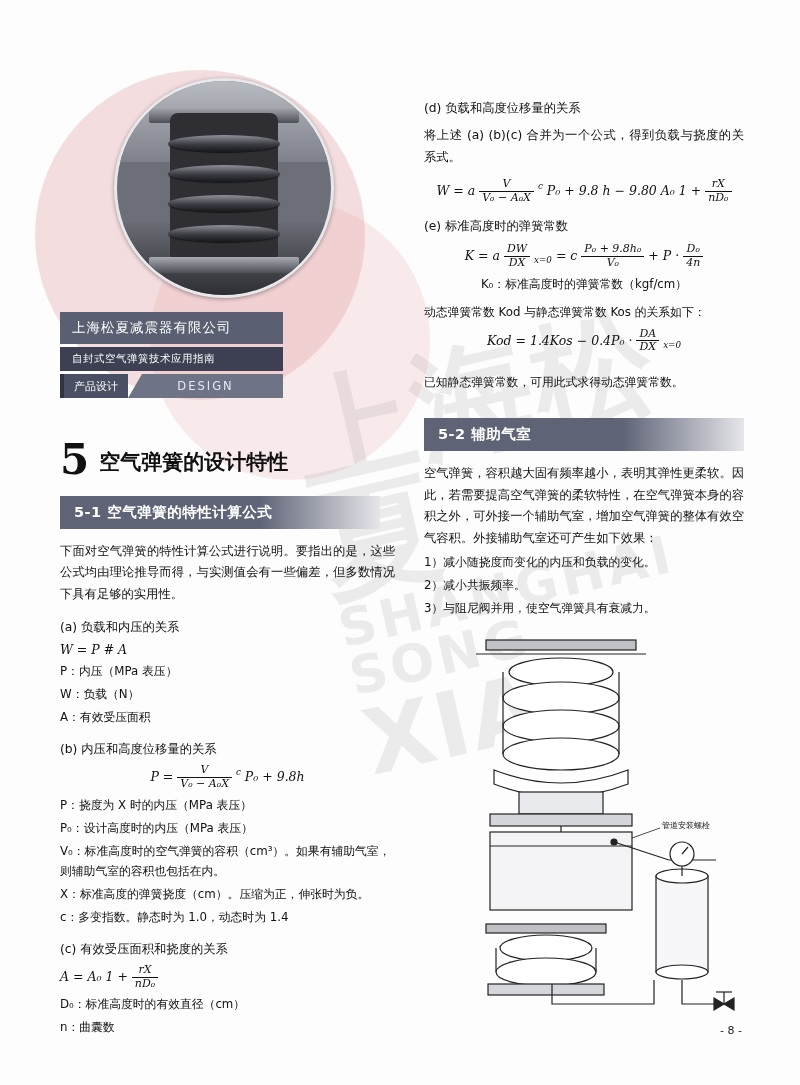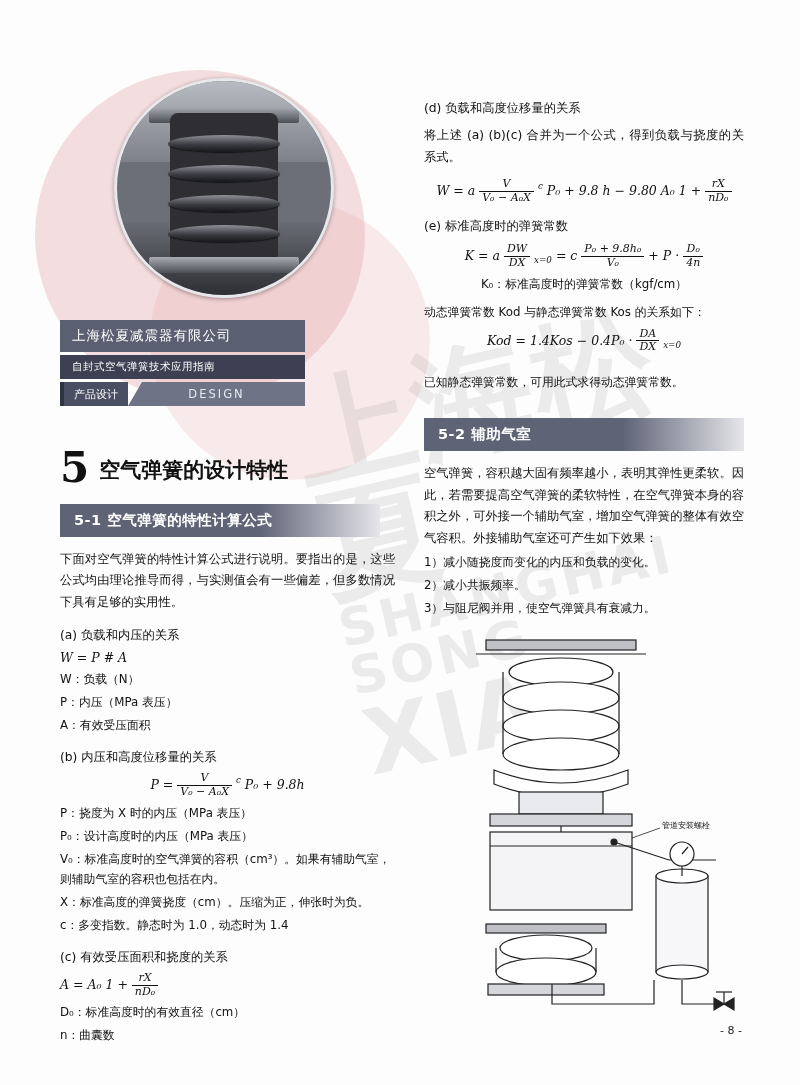--- a/index.html
+++ b/index.html
@@ -107,22 +107,22 @@
   }
   .photo-circle .bg-top {
     position:absolute; left:0; top:0; width:100%; height:38%;
     background: linear-gradient(180deg,#b9bbc2,#7e808a);
   }
   .photo-circle .bg-bot {
     position:absolute; left:0; bottom:0; width:100%; height:34%;
     background: linear-gradient(180deg,#6a6c75,#2e2f34);
   }
   .brand-block {
-    margin-top: 22px;
-    width: 245px;
+    margin-top: 14px;
+    width: 223px;
   }
   .brand-bar {
     background: #5a5f72;
     color: #fff;
     font-size: 13.5px;
     padding: 7px 12px;
     letter-spacing: 1px;
   }
   .brand-sub {
     background: #3c4052;
@@ -291,22 +291,22 @@
     </div>
 
     <div class="section-bar">5-1  空气弹簧的特性计算公式</div>
 
     <p class="body">下面对空气弹簧的特性计算公式进行说明。要指出的是，这些公式均由理论推导而得，与实测值会有一些偏差，但多数情况下具有足够的实用性。</p>
 
     <div class="item-head">(a)  负载和内压的关系</div>
     <div class="formula">
       <span>W = P # A</span>
     </div>
+    <div class="note">P：内压（MPa 表压）</div>
     <div class="note">W：负载（N）</div>
-    <div class="note">P：内压（MPa 表压）</div>
     <div class="note">A：有效受压面积</div>
 
     <div class="item-head">(b)  内压和高度位移量的关系</div>
     <div class="formula center">
       <span>P =</span>
       <span class="frac">
         <span class="num">V</span>
         <span class="den">V₀ − A₀X</span>
       </span>
       <sup>c</sup>

